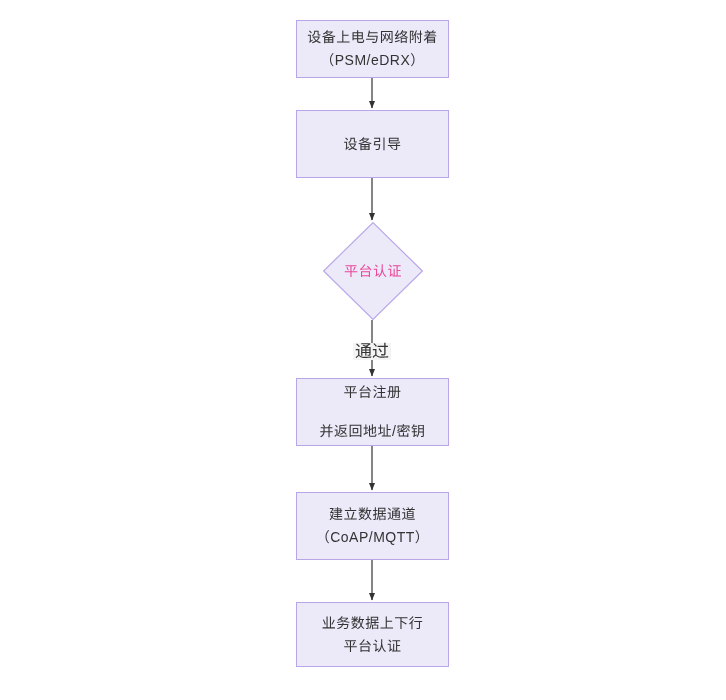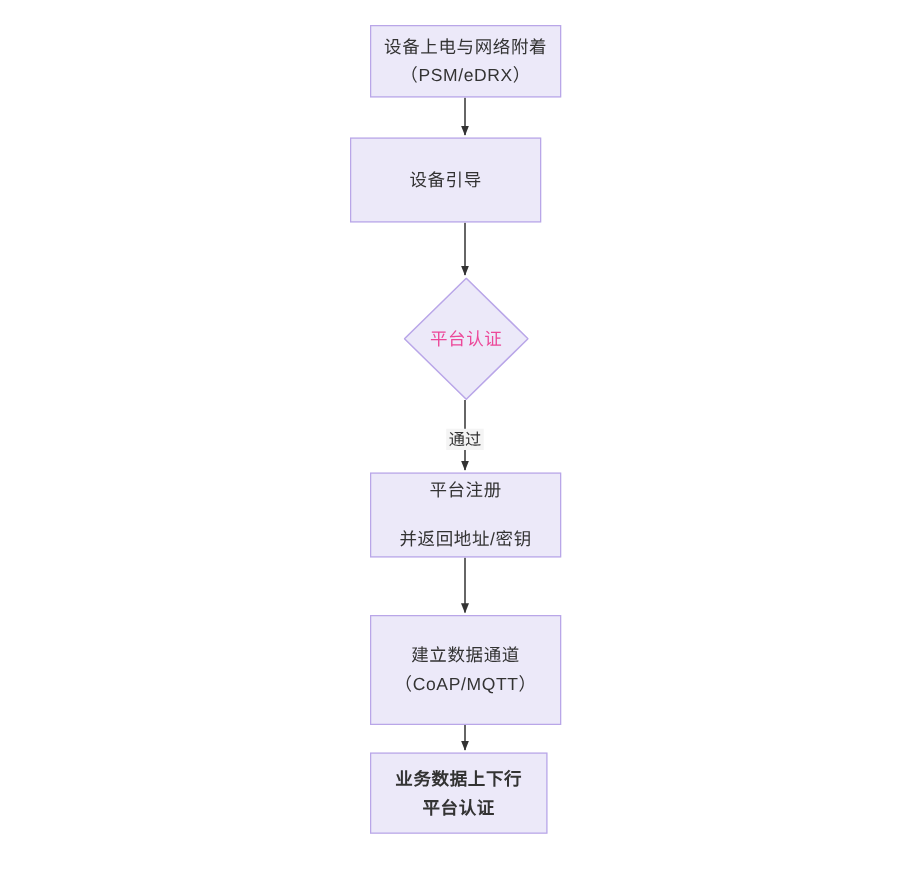--- a/index.html
+++ b/index.html
@@ -90,21 +90,21 @@
     font-size: 14px;
     line-height: 23px;
     letter-spacing: 0.5px;
     white-space: nowrap;
   }
 
   
   .edge-label {
     position: absolute;
     color: #333333;
-    font-size: 13px;
+    font-size: 17px;
     line-height: 17px;
     background: #f4f4f4;
     padding: 0 2px;
     white-space: nowrap;
     transform: translateX(-50%);
   }
 </style>
 </head>
 <body>
 
@@ -128,42 +128,42 @@
     <line x1="372" y1="560" x2="372" y2="600" stroke="#333333" stroke-width="1.2" marker-end="url(#arrowhead)"></line>
   </svg>
 
   <div id="node-layer">
 
     <div class="node-box" style="left:296px; top:20px; width:153px; height:58px;">
       <span class="line">设备上电与网络附着</span>
       <span class="line">（PSM/eDRX）</span>
     </div>
 
-    <div class="node-box" style="left:280px; top:110px; width:153px; height:68px;">
+    <div class="node-box" style="left:296px; top:110px; width:153px; height:68px;">
       <span class="line">设备引导</span>
     </div>
 
     <div class="node-diamond" style="left:323px; top:222px; width:100px; height:98px;">
       <svg class="diamond-shape" viewBox="0 0 100 98" preserveAspectRatio="none" xmlns="http://www.w3.org/2000/svg">
         <polygon points="50,0.6 99.4,49 50,97.4 0.6,49" fill="#ece9f9" stroke="#b9a6e8" stroke-width="1.2"></polygon>
       </svg>
       <div class="diamond-label">平台认证</div>
     </div>
 
     <div class="edge-label" style="left:372px; top:343px;">通过</div>
 
     <div class="node-box" style="left:296px; top:378px; width:153px; height:68px;gap:16px;">
       <span class="line">平台注册</span>
       <span class="line">并返回地址/密钥</span>
     </div>
 
-    <div class="node-box" style="left:296px; top:492px; width:153px; height:88px;">
+    <div class="node-box" style="left:296px; top:492px; width:153px; height:68px;">
       <span class="line">建立数据通道</span>
       <span class="line">（CoAP/MQTT）</span>
     </div>
 
-    <div class="node-box" style="left:296px; top:602px; width:142px; height:65px;font-weight:bold;">
+    <div class="node-box" style="left:296px; top:602px; width:153px; height:65px;">
       <span class="line">业务数据上下行</span>
       <span class="line">平台认证</span>
     </div>
 
   </div>
 </div>
 
 </body></html>

